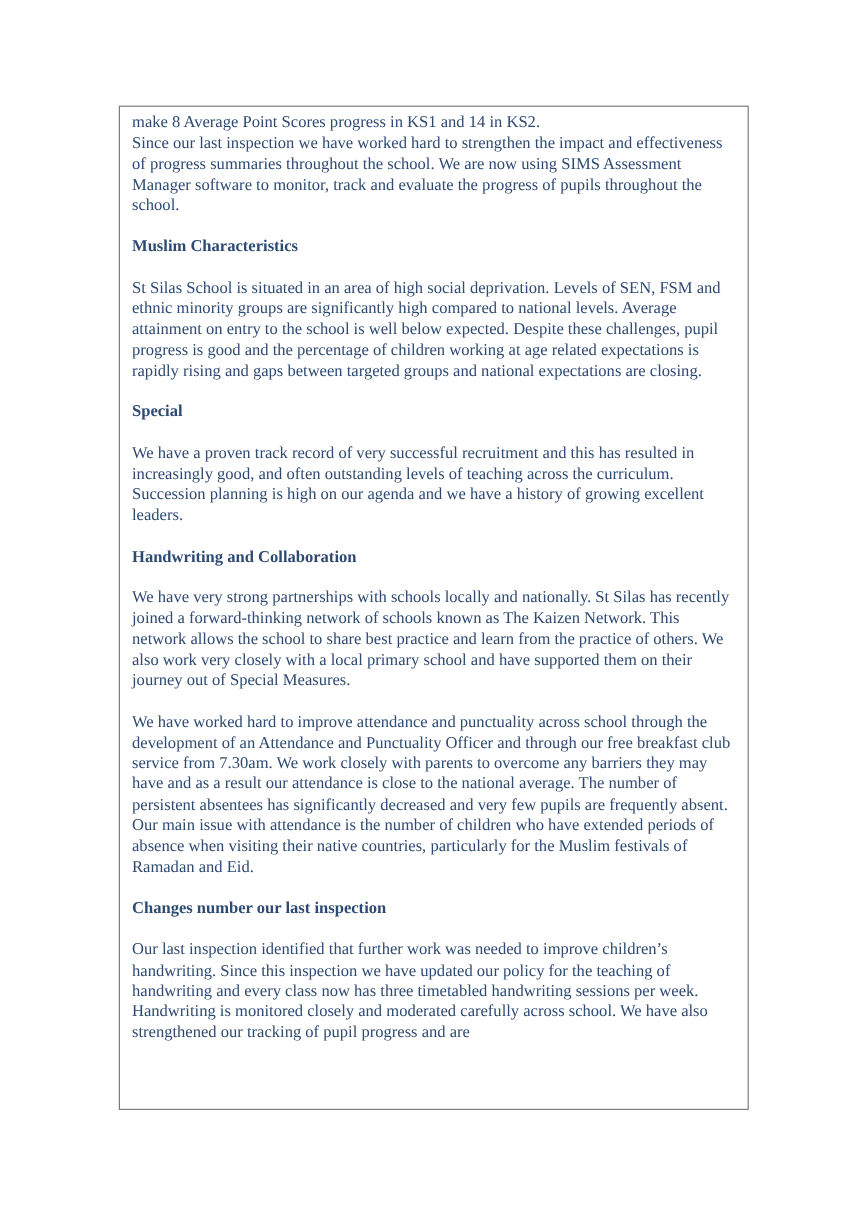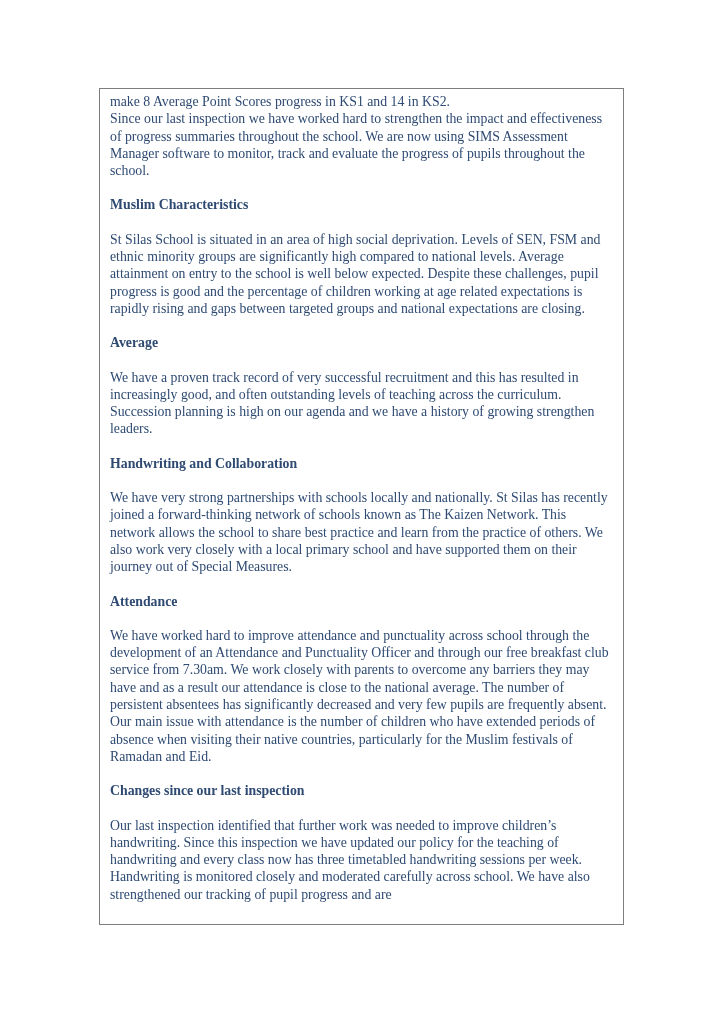--- a/index.html
+++ b/index.html
@@ -40,25 +40,24 @@
 <body>
 
 <div class="content-box">
 
   <p class="para">make 8 Average Point Scores progress in KS1 and 14 in KS2.
 Since our last inspection we have worked hard to strengthen the impact and effectiveness of progress summaries throughout the school. We are now using SIMS Assessment Manager software to monitor, track and evaluate the progress of pupils throughout the school.</p>
 
   <h2 class="heading">Muslim Characteristics</h2>
   <p class="para">St Silas School is situated in an area of high social deprivation. Levels of SEN, FSM and ethnic minority groups are significantly high compared to national levels. Average attainment on entry to the school is well below expected. Despite these challenges, pupil progress is good and the percentage of children working at age related expectations is rapidly rising and gaps between targeted groups and national expectations are closing.</p>
 
-  <h2 class="heading">Average</h2>
-  <p class="para">We have a proven track record of very successful recruitment and this has resulted in increasingly good, and often outstanding levels of teaching across the curriculum. Succession planning is high on our agenda and we have a history of growing strengthen leaders.</p>
+  <h2 class="heading">Special</h2>
+  <p class="para">We have a proven track record of very successful recruitment and this has resulted in increasingly good, and often outstanding levels of teaching across the curriculum. Succession planning is high on our agenda and we have a history of growing excellent leaders.</p>
 
   <h2 class="heading">Handwriting and Collaboration</h2>
   <p class="para">We have very strong partnerships with schools locally and nationally. St Silas has recently joined a forward-thinking network of schools known as The Kaizen Network. This network allows the school to share best practice and learn from the practice of others. We also work very closely with a local primary school and have supported them on their journey out of Special Measures.</p>
 
-  <h2 class="heading">Attendance</h2>
   <p class="para">We have worked hard to improve attendance and punctuality across school through the development of an Attendance and Punctuality Officer and through our free breakfast club service from 7.30am. We work closely with parents to overcome any barriers they may have and as a result our attendance is close to the national average. The number of persistent absentees has significantly decreased and very few pupils are frequently absent. Our main issue with attendance is the number of children who have extended periods of absence when visiting their native countries, particularly for the Muslim festivals of Ramadan and Eid.</p>
 
-  <h2 class="heading">Changes since our last inspection</h2>
+  <h2 class="heading">Changes number our last inspection</h2>
   <p class="para">Our last inspection identified that further work was needed to improve children’s handwriting. Since this inspection we have updated our policy for the teaching of handwriting and every class now has three timetabled handwriting sessions per week. Handwriting is monitored closely and moderated carefully across school. We have also strengthened our tracking of pupil progress and are</p>
 
 </div>
 
 </body></html>

